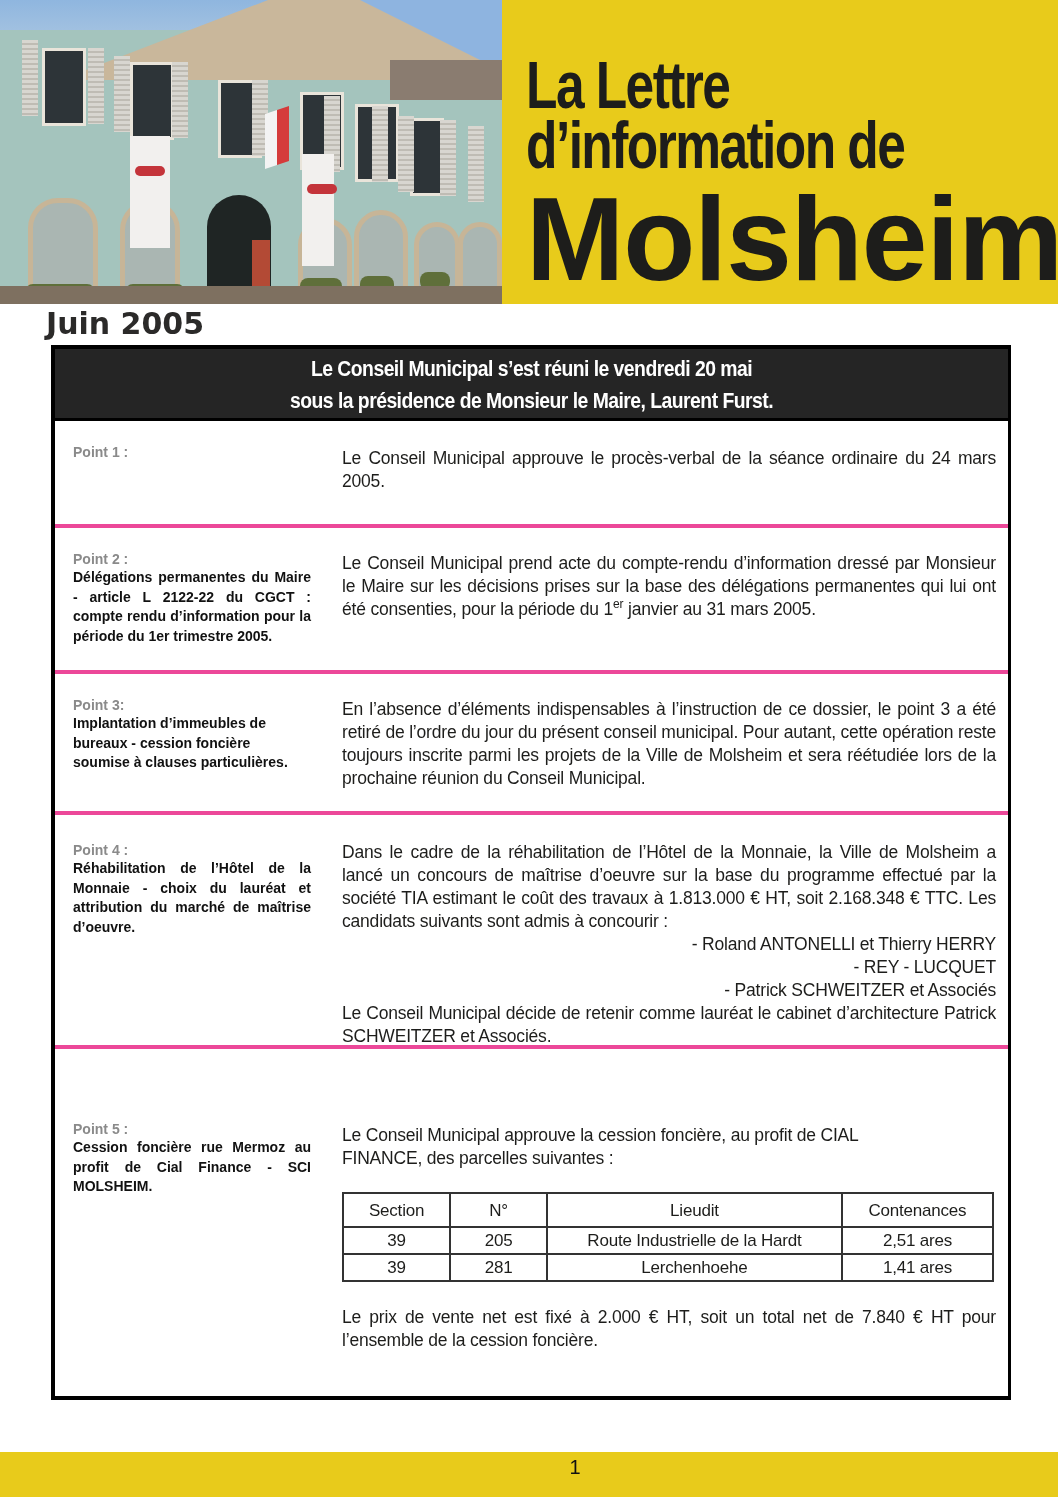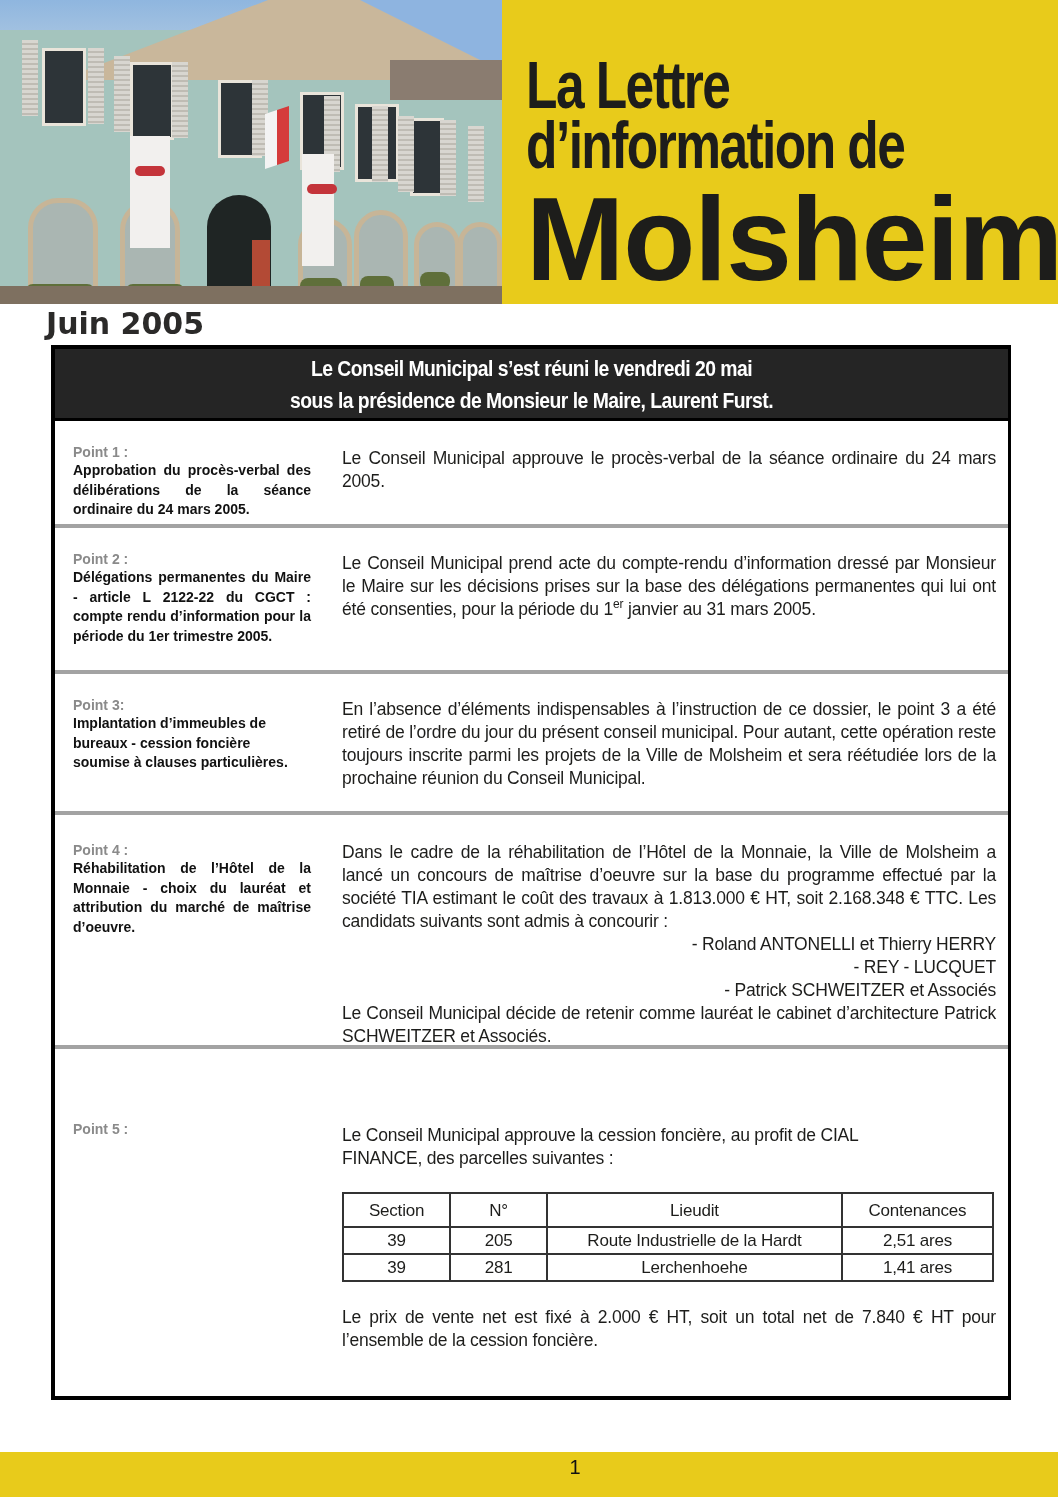--- a/index.html
+++ b/index.html
@@ -32,21 +32,21 @@
   .title-line3 { position: absolute; left: 24px; top: 180px; font-family: "Liberation Sans", sans-serif; font-weight: bold; color: #1d1d1b; font-size: 118px; line-height: 118px; letter-spacing: -1px; white-space: nowrap; }
 
   .date-label { position: absolute; left: 46px; top: 306px; font-family: "DejaVu Sans", sans-serif; font-weight: bold; font-size: 30px; line-height: 36px; color: #2b2a29; }
 
   
   .main-box { position: absolute; left: 51px; top: 345px; width: 960px; height: 1055px; border: 4px solid #000; border-right-width: 3px; box-sizing: border-box; background: #fff; }
   .banner-header { position: absolute; left: 0; top: 0; width: 100%; height: 72px; background: #252525; border-bottom: 3px solid #000; box-sizing: border-box; color: #ffffff; text-align: center; }
   .banner-header .line { display: block; font-family: "Liberation Sans", sans-serif; font-weight: bold; font-size: 22px; line-height: 32px; letter-spacing: -0.6px; transform: scaleX(0.88); }
   .banner-header .line:first-child { margin-top: 4px; }
 
-  .point-row { position: absolute; left: 0; width: 100%; border-bottom: 4px solid #a3a3a3; box-sizing: border-box; }
+  .point-row { position: absolute; left: 0; width: 100%; border-bottom: 4px solid #ec4899; box-sizing: border-box; }
   .point-row:last-child { border-bottom: none; }
   .point-left { position: absolute; left: 18px; width: 238px; }
   .point-num { font-family: "Liberation Sans", sans-serif; font-weight: bold; font-size: 14px; line-height: 18px; color: #8a8a8a; }
   .point-title { font-family: "Liberation Sans", sans-serif; font-weight: bold; font-size: 14px; line-height: 19.5px; color: #111; text-align: justify; }
   .point-right { position: absolute; left: 287px; width: 654px; font-family: "Liberation Sans", sans-serif; font-size: 17.5px; line-height: 23px; color: #1d1d1b; text-align: justify; letter-spacing: -0.2px; }
   .point-right p { margin: 0; }
   .point-right .list-line { display: block; text-align: right; }
   sup { font-size: 12px; line-height: 0; }
 
   .parcel-table { border-collapse: collapse; width: 652px; margin-top: 22px; font-family: "Liberation Sans", sans-serif; font-size: 17px; border-radius: 7px; }
@@ -111,21 +111,20 @@
 
 <div class="main-box">
   <div class="banner-header">
     <span class="line">Le Conseil Municipal s’est réuni le vendredi 20  mai</span>
     <span class="line">sous la présidence de Monsieur le Maire, Laurent Furst.</span>
   </div>
 
   <div class="point-row" style="top:72px;height:107px;">
     <div class="point-left" style="top:22px;">
       <div class="point-num">Point 1 :</div>
-      <div class="point-title">Approbation du procès-verbal des délibérations de la séance ordinaire du 24 mars 2005.</div>
     </div>
     <div class="point-right" style="top:26px;">
       <p>Le Conseil Municipal approuve le procès-verbal de la séance ordinaire du 24 mars 2005.</p>
     </div>
   </div>
 
   <div class="point-row" style="top:179px;height:146px;">
     <div class="point-left" style="top:22px;">
       <div class="point-num">Point 2 :</div>
       <div class="point-title">Délégations permanentes du Maire - article L 2122-22 du CGCT : compte rendu d’information pour la période du 1er trimestre 2005.</div>
@@ -155,20 +154,21 @@
       <span class="list-line">- Roland ANTONELLI et Thierry HERRY</span>
       <span class="list-line">- REY - LUCQUET</span>
       <span class="list-line">- Patrick SCHWEITZER et Associés</span>
       <p>Le Conseil Municipal décide de retenir comme lauréat le cabinet d’architecture Patrick SCHWEITZER et Associés.</p>
     </div>
   </div>
 
   <div class="point-row" style="top:747px;height:356px;">
     <div class="point-left" style="top:24px;">
       <div class="point-num">Point 5 :</div>
+      <div class="point-title">Cession foncière rue Mermoz au profit de Cial Finance - SCI MOLSHEIM.</div>
     </div>
     <div class="point-right" style="top:28px;">
       <p style="text-align:left;width:600px;">Le Conseil Municipal approuve la cession foncière, au profit de CIAL FINANCE,  des parcelles suivantes :</p>
       <table class="parcel-table">
         <thead>
           <tr>
             <th class="c1">Section</th>
             <th class="c2">N°</th>
             <th class="c3">Lieudit</th>
             <th class="c4">Contenances</th>

